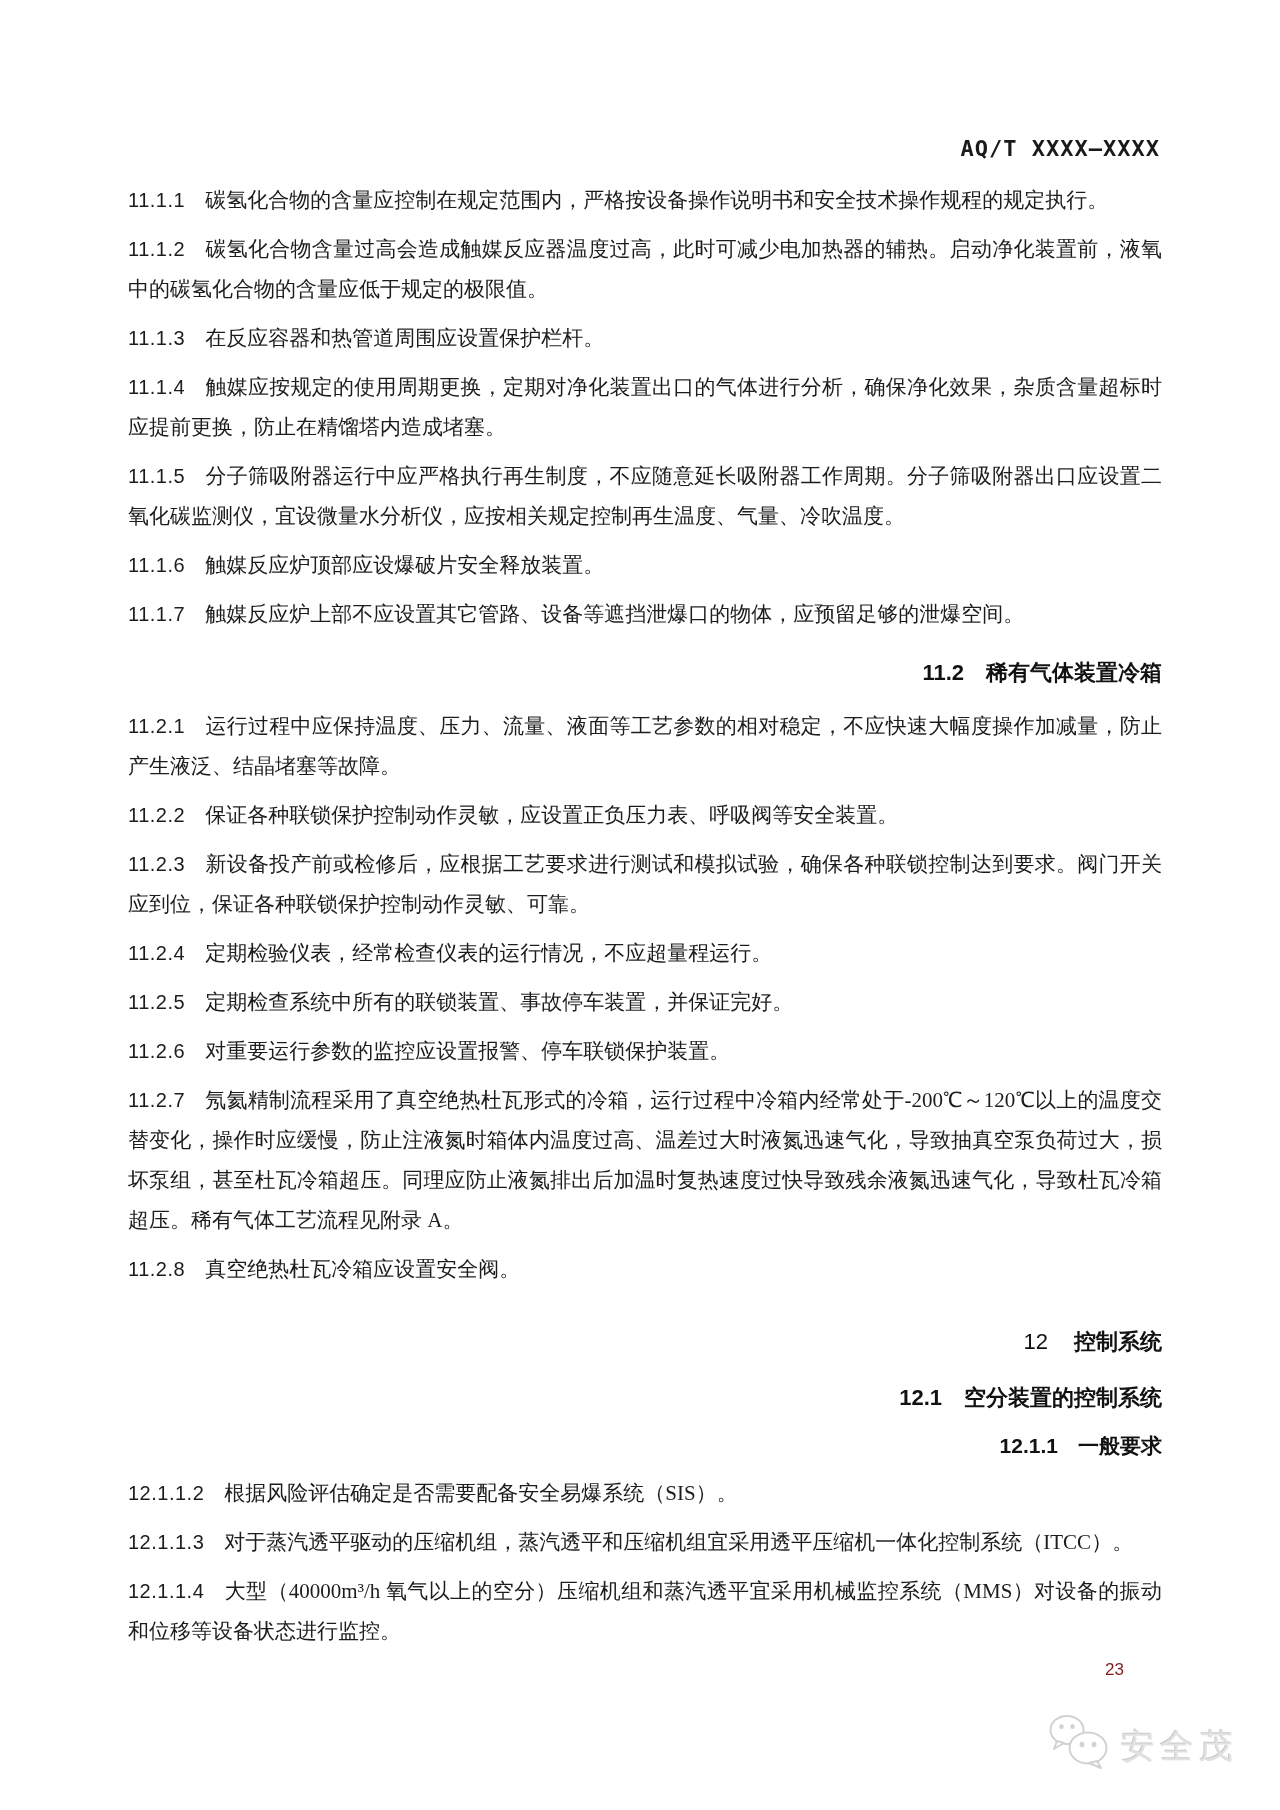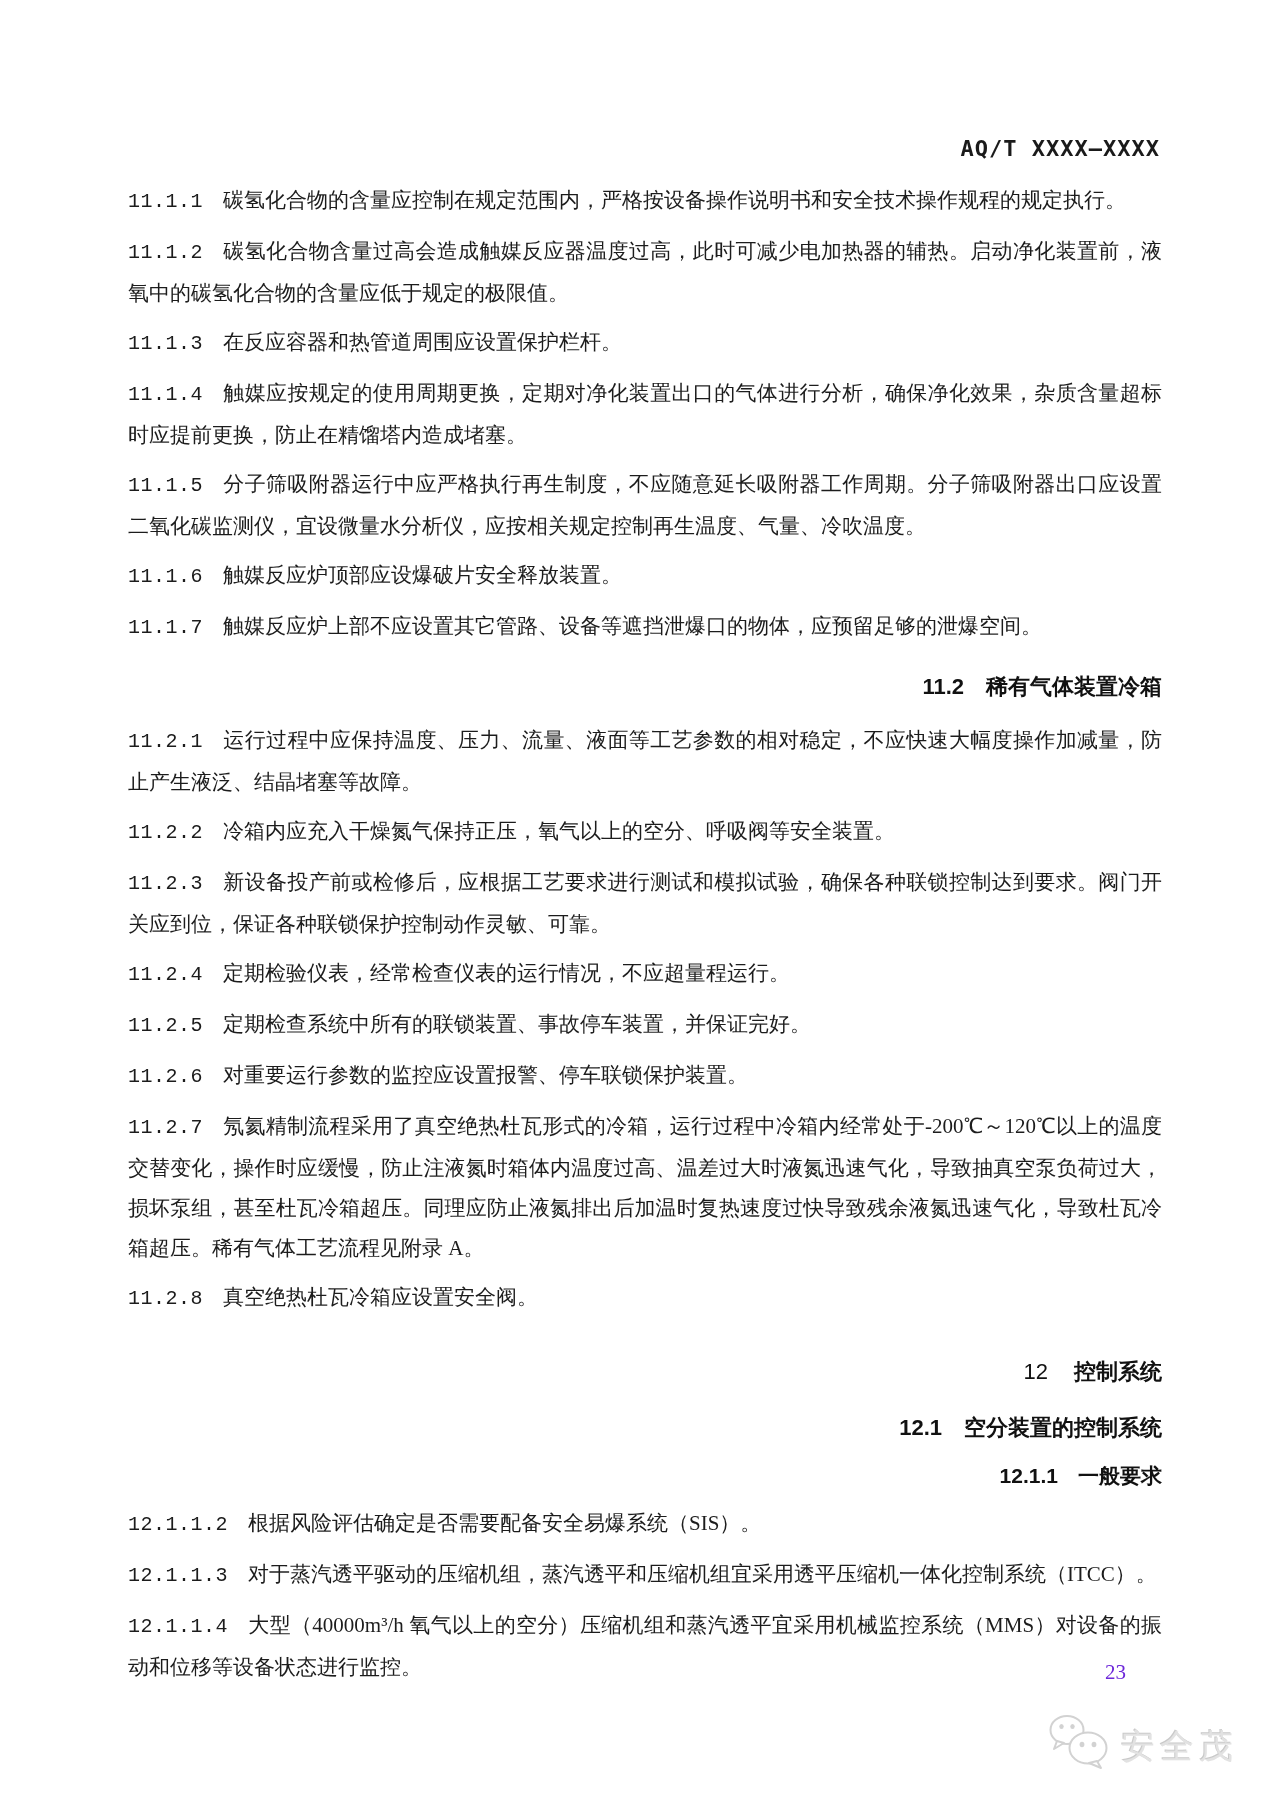--- a/index.html
+++ b/index.html
@@ -29,21 +29,21 @@
     top: 180px;
   }
   .clause {
     font-size: 21px;
     line-height: 40px;
     text-align: justify;
     margin-bottom: 9px;
     color: #1c1c1c;
   }
   .clause .num {
-    font-family: Liberation Mono, monospace;
+    font-family: Liberation Sans, sans-serif;
     font-size: 20px;
     letter-spacing: 0.5px;
     margin-right: 20px;
   }
   .h1, .h2, .h3 {
     font-family: "Liberation Sans", sans-serif;
     font-weight: bold;
     color: #111111;
     text-align: right;
   }
@@ -62,23 +62,23 @@
   .h3 {
     font-size: 21px;
     line-height: 30px;
     margin: 18px 0 12px 0;
   }
   .h3 .num { margin-right: 20px; font-weight: bold; }
   .page-number {
     position: absolute;
     top: 1660px;
     left: 1105px;
-    font-family: Liberation Serif, serif;
-    font-size: 21px;
-    color: #6d28d9;
+    font-family: Liberation Sans, sans-serif;
+    font-size: 17px;
+    color: #7f1d1d;
   }
   .watermark {
     position: absolute;
     top: 1712px;
     right: 42px;
     display: flex;
     align-items: flex-end;
     gap: 10px;
   }
   .watermark-text {
@@ -98,21 +98,21 @@
 <main class="doc-body">
     <p class="clause"><span class="num">11.1.1</span><span class="txt">碳氢化合物的含量应控制在规定范围内，严格按设备操作说明书和安全技术操作规程的规定执行。</span></p>
     <p class="clause"><span class="num">11.1.2</span><span class="txt">碳氢化合物含量过高会造成触媒反应器温度过高，此时可减少电加热器的辅热。启动净化装置前，液氧中的碳氢化合物的含量应低于规定的极限值。</span></p>
     <p class="clause"><span class="num">11.1.3</span><span class="txt">在反应容器和热管道周围应设置保护栏杆。</span></p>
     <p class="clause"><span class="num">11.1.4</span><span class="txt">触媒应按规定的使用周期更换，定期对净化装置出口的气体进行分析，确保净化效果，杂质含量超标时应提前更换，防止在精馏塔内造成堵塞。</span></p>
     <p class="clause"><span class="num">11.1.5</span><span class="txt">分子筛吸附器运行中应严格执行再生制度，不应随意延长吸附器工作周期。分子筛吸附器出口应设置二氧化碳监测仪，宜设微量水分析仪，应按相关规定控制再生温度、气量、冷吹温度。</span></p>
     <p class="clause"><span class="num">11.1.6</span><span class="txt">触媒反应炉顶部应设爆破片安全释放装置。</span></p>
     <p class="clause"><span class="num">11.1.7</span><span class="txt">触媒反应炉上部不应设置其它管路、设备等遮挡泄爆口的物体，应预留足够的泄爆空间。</span></p>
     <div class="h2"><span class="num">11.2</span><span class="txt">稀有气体装置冷箱</span></div>
     <p class="clause"><span class="num">11.2.1</span><span class="txt">运行过程中应保持温度、压力、流量、液面等工艺参数的相对稳定，不应快速大幅度操作加减量，防止产生液泛、结晶堵塞等故障。</span></p>
-    <p class="clause"><span class="num">11.2.2</span><span class="txt">冷箱内应充入干燥氮气保持正压，氧气以上的空分、呼吸阀等安全装置。</span></p>
+    <p class="clause"><span class="num">11.2.2</span><span class="txt">保证各种联锁保护控制动作灵敏，应设置正负压力表、呼吸阀等安全装置。</span></p>
     <p class="clause"><span class="num">11.2.3</span><span class="txt">新设备投产前或检修后，应根据工艺要求进行测试和模拟试验，确保各种联锁控制达到要求。阀门开关应到位，保证各种联锁保护控制动作灵敏、可靠。</span></p>
     <p class="clause"><span class="num">11.2.4</span><span class="txt">定期检验仪表，经常检查仪表的运行情况，不应超量程运行。</span></p>
     <p class="clause"><span class="num">11.2.5</span><span class="txt">定期检查系统中所有的联锁装置、事故停车装置，并保证完好。</span></p>
     <p class="clause"><span class="num">11.2.6</span><span class="txt">对重要运行参数的监控应设置报警、停车联锁保护装置。</span></p>
     <p class="clause"><span class="num">11.2.7</span><span class="txt">氖氦精制流程采用了真空绝热杜瓦形式的冷箱，运行过程中冷箱内经常处于-200℃～120℃以上的温度交替变化，操作时应缓慢，防止注液氮时箱体内温度过高、温差过大时液氮迅速气化，导致抽真空泵负荷过大，损坏泵组，甚至杜瓦冷箱超压。同理应防止液氮排出后加温时复热速度过快导致残余液氮迅速气化，导致杜瓦冷箱超压。稀有气体工艺流程见附录 A。</span></p>
     <p class="clause"><span class="num">11.2.8</span><span class="txt">真空绝热杜瓦冷箱应设置安全阀。</span></p>
     <div class="h1"><span class="num">12</span><span class="txt">控制系统</span></div>
     <div class="h2"><span class="num">12.1</span><span class="txt">空分装置的控制系统</span></div>
     <div class="h3"><span class="num">12.1.1</span><span class="txt">一般要求</span></div>
     <p class="clause"><span class="num">12.1.1.2</span><span class="txt">根据风险评估确定是否需要配备安全易爆系统（SIS）。</span></p>

